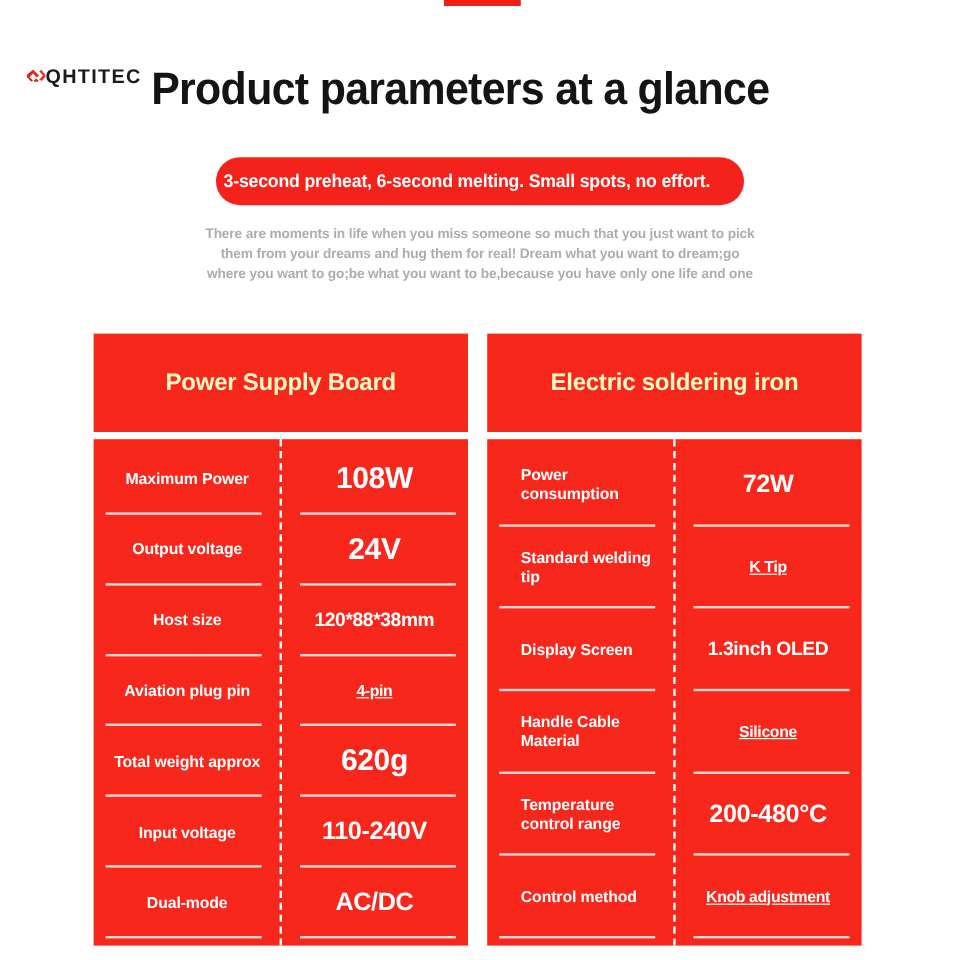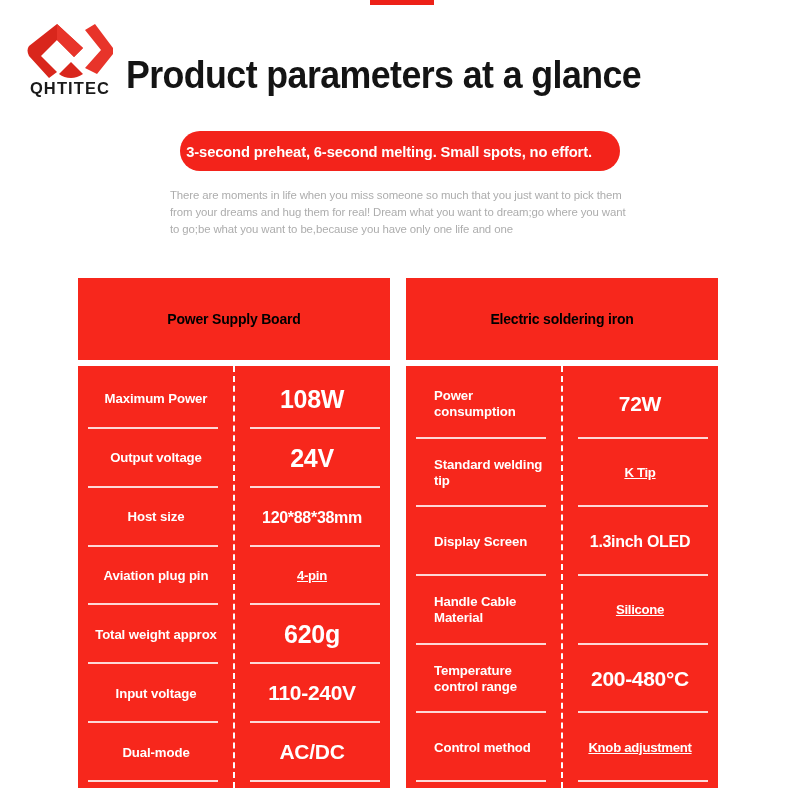--- a/index.html
+++ b/index.html
@@ -38,21 +38,21 @@
     height: 100px;
   }
 
   .logo {
     position: absolute;
     left: 22px;
     top: 8px;
     width: 96px;
     height: 82px;
     display: flex;
-    flex-direction: column;
+    flex-direction: row;
     align-items: center;
     justify-content: flex-start;
   }
 
   .logo-mark {
     width: 86px;
     height: 56px;
     display: block;
   }
 
@@ -102,25 +102,26 @@
     white-space: nowrap;
     transform: scaleX(0.97);
   }
 
   
   .blurb {
     position: absolute;
     left: 170px;
     top: 187px;
     width: 460px;
-    text-align: left;
+    text-align: center;
     color: #adadad;
     font-size: 11.4px;
     line-height: 17px;
     letter-spacing: -0.1px;
+    font-weight: bold;
   }
 
   
   .table {
     position: absolute;
     top: 278px;
     width: 312px;
     height: 510px;
   }
   .table.left  { left: 78px; }
@@ -129,22 +130,22 @@
   .tbl-header {
     width: 100%;
     height: 82px;
     background: #F7271C;
     display: flex;
     align-items: center;
     justify-content: center;
   }
 
   .tbl-header-text {
-    color: #000000;
-    font-size: 14px;
+    color: #fef9c3;
+    font-size: 20px;
     font-weight: 700;
     letter-spacing: -0.2px;
     white-space: nowrap;
   }
 
   .tbl-body {
     position: absolute;
     top: 88px;
     left: 0;
     width: 100%;

